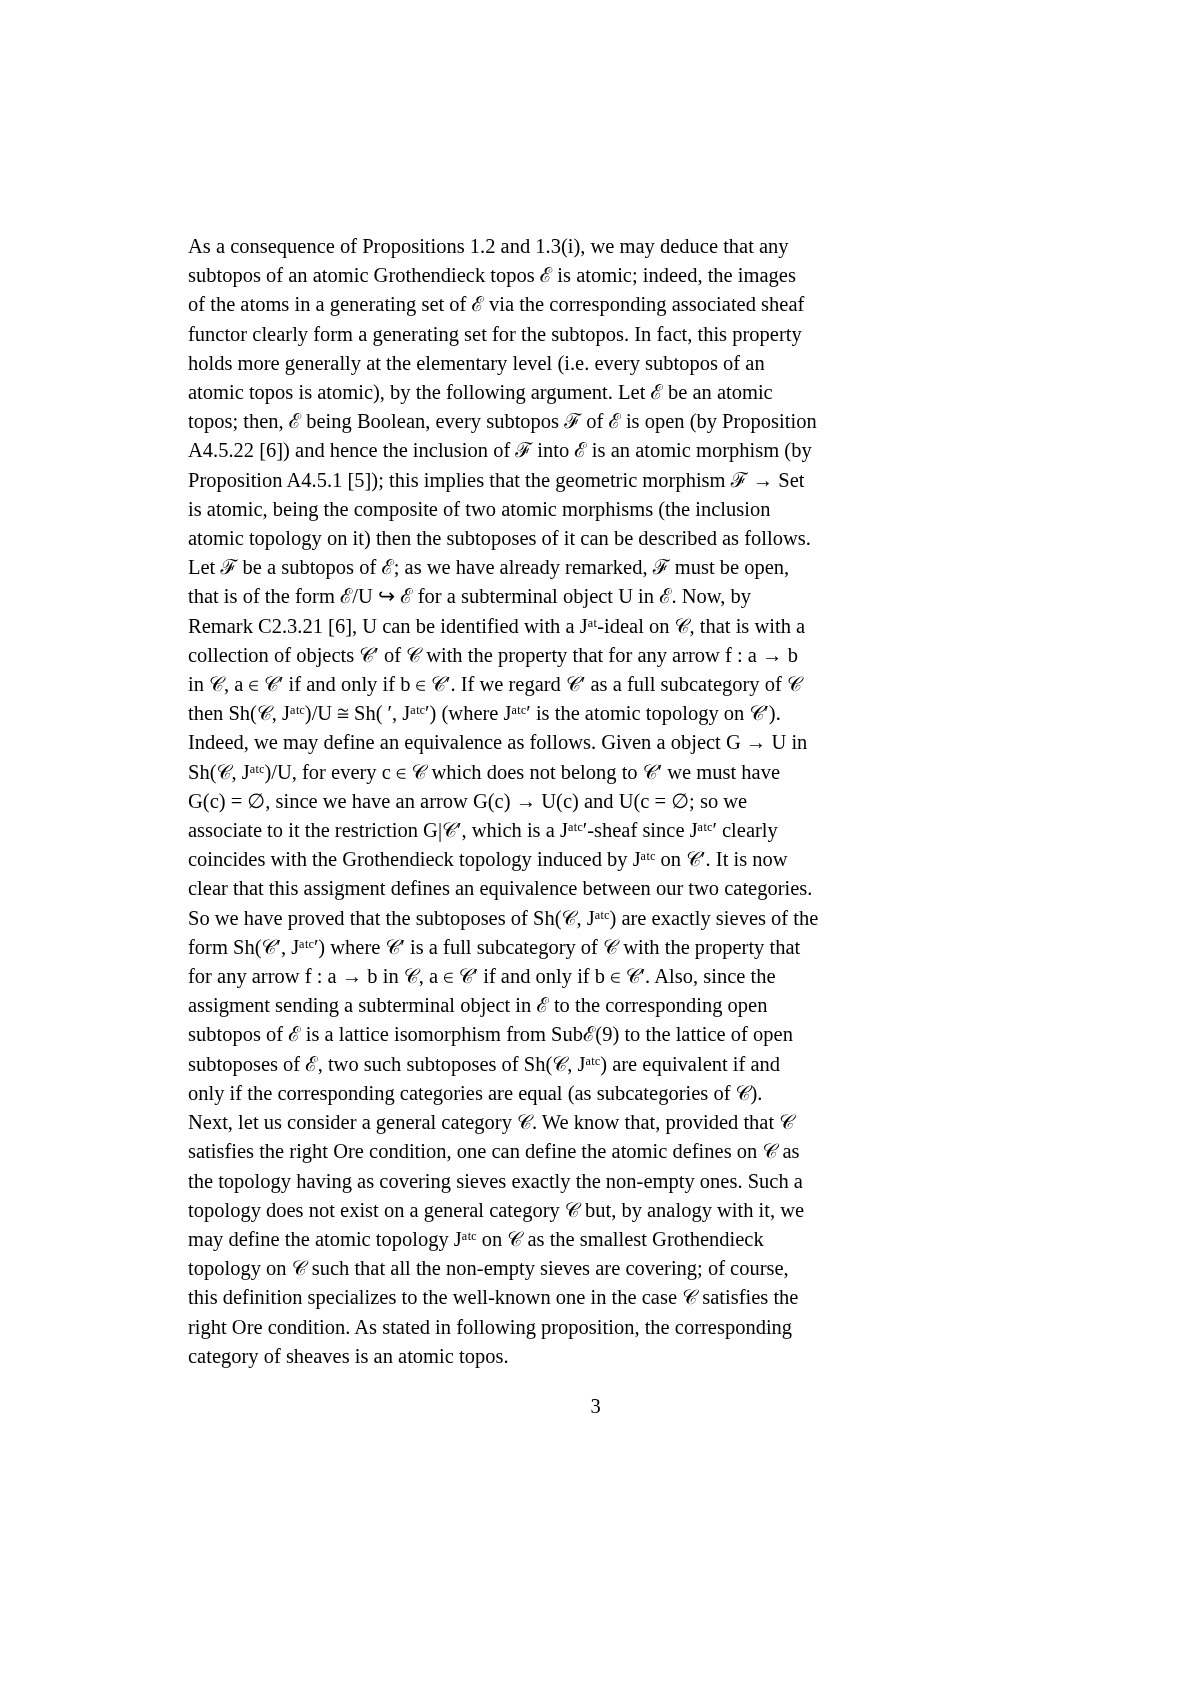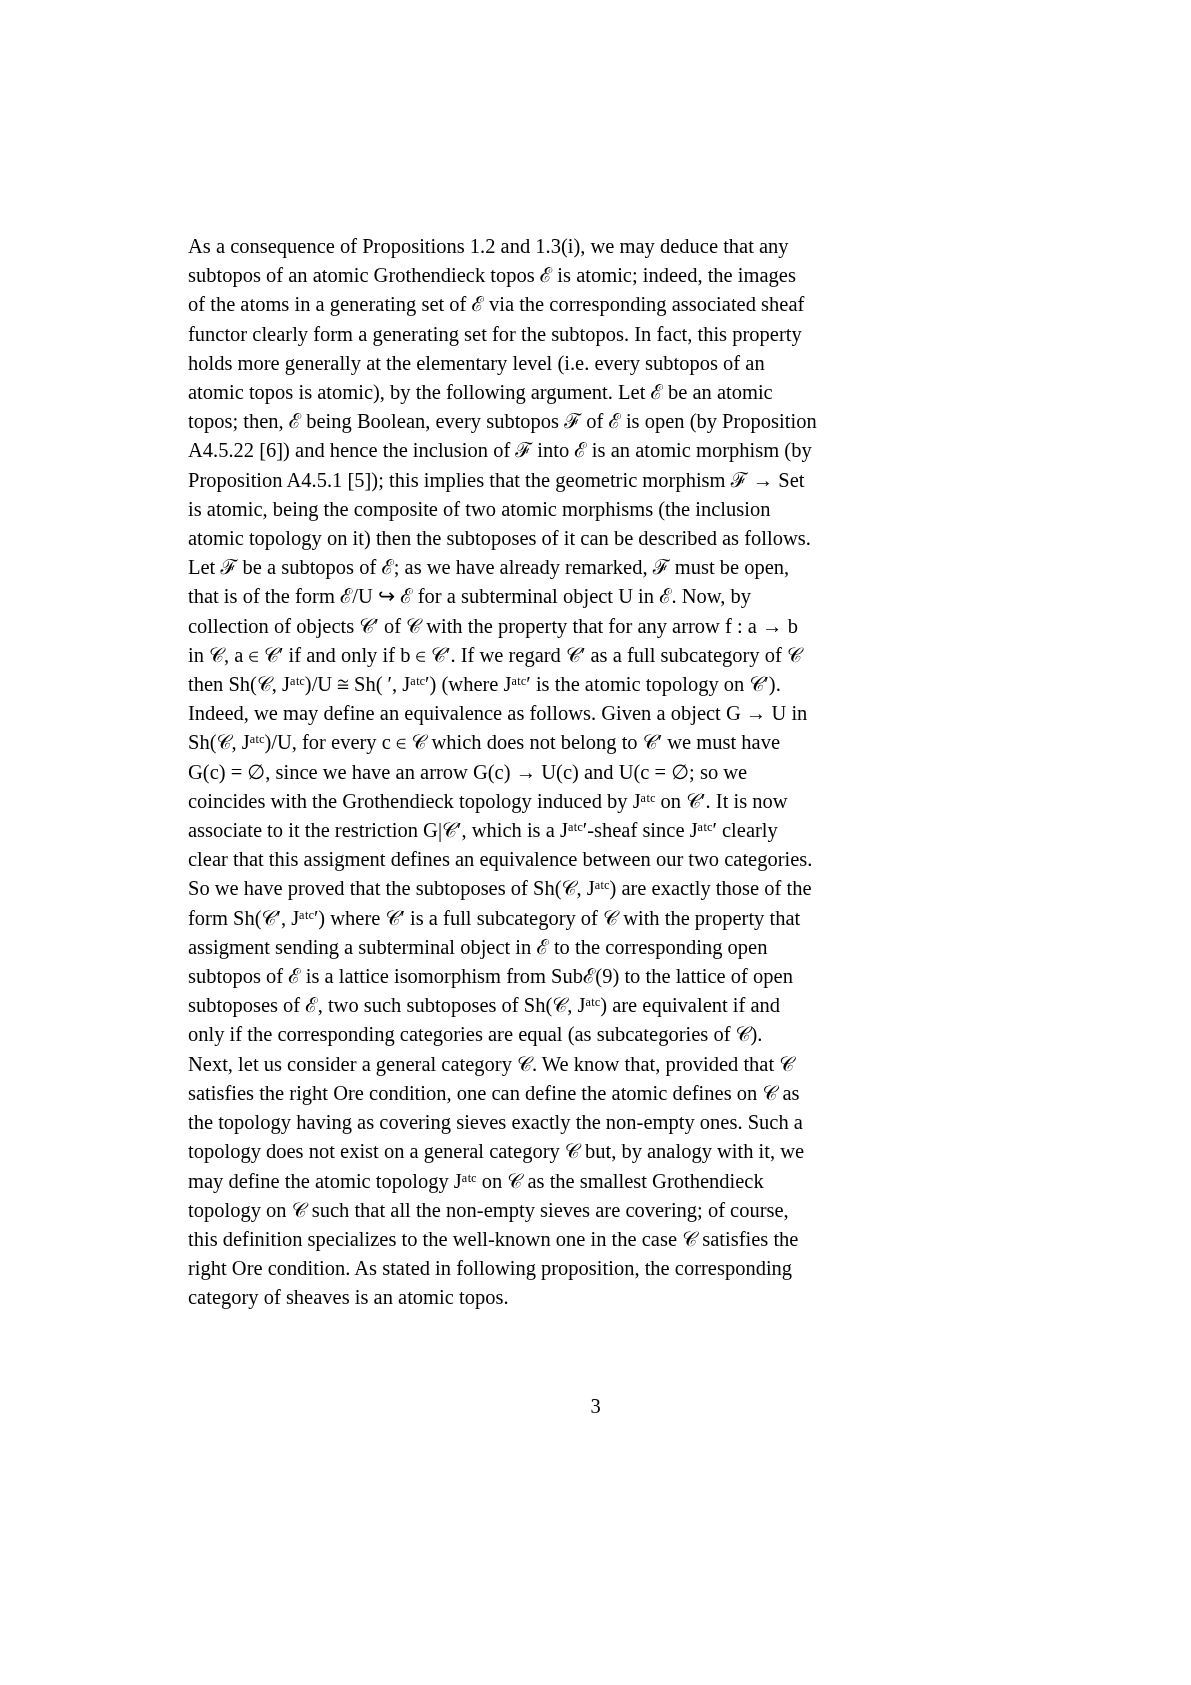--- a/index.html
+++ b/index.html
@@ -61,31 +61,33 @@
       <span class="ln">functor clearly form a generating set for the subtopos. In fact, this property</span>
       <span class="ln">holds more generally at the elementary level (i.e. every subtopos of an</span>
       <span class="ln">atomic topos is atomic), by the following argument. Let ℰ be an atomic</span>
       <span class="ln">topos; then, ℰ being Boolean, every subtopos ℱ of ℰ is open (by Proposition</span>
       <span class="ln">A4.5.22 [6]) and hence the inclusion of ℱ into ℰ is an atomic morphism (by</span>
       <span class="ln">Proposition A4.5.1 [5]); this implies that the geometric morphism ℱ → Set</span>
       <span class="ln">is atomic, being the composite of two atomic morphisms (the inclusion</span>
       <span class="ln">atomic topology on it) then the subtoposes of it can be described as follows.</span>
       <span class="ln">Let ℱ be a subtopos of ℰ; as we have already remarked, ℱ must be open,</span>
       <span class="ln">that is of the form ℰ/U ↪ ℰ for a subterminal object U in ℰ. Now, by</span>
+      <span class="ln">Remark C2.3.21 [6], U can be identified with a Jᵃᵗ-ideal on 𝒞, that is with a</span>
       <span class="ln">collection of objects 𝒞′ of 𝒞 with the property that for any arrow f : a → b</span>
       <span class="ln">in 𝒞, a ∈ 𝒞′ if and only if b ∈ 𝒞′. If we regard 𝒞′ as a full subcategory of 𝒞</span>
       <span class="ln">then Sh(𝒞, Jᵃᵗᶜ)/U ≅ Sh( ′, Jᵃᵗᶜ′) (where Jᵃᵗᶜ′ is the atomic topology on 𝒞′).</span>
       <span class="ln">Indeed, we may define an equivalence as follows. Given a object G → U in</span>
       <span class="ln">Sh(𝒞, Jᵃᵗᶜ)/U, for every c ∈ 𝒞 which does not belong to 𝒞′ we must have</span>
       <span class="ln">G(c) = ∅, since we have an arrow G(c) → U(c) and U(c = ∅; so we</span>
+      <span class="ln">associate to it the restriction G|𝒞′, which is a Jᵃᵗᶜ′-sheaf since Jᵃᵗᶜ′ clearly</span>
       <span class="ln">coincides with the Grothendieck topology induced by Jᵃᵗᶜ on 𝒞′. It is now</span>
-      <span class="ln">associate to it the restriction G|𝒞′, which is a Jᵃᵗᶜ′-sheaf since Jᵃᵗᶜ′ clearly</span>
       <span class="ln">clear that this assigment defines an equivalence between our two categories.</span>
-      <span class="ln">So we have proved that the subtoposes of Sh(𝒞, Jᵃᵗᶜ) are exactly those of the</span>
+      <span class="ln">So we have proved that the subtoposes of Sh(𝒞, Jᵃᵗᶜ) are exactly sieves of the</span>
       <span class="ln">form Sh(𝒞′, Jᵃᵗᶜ′) where 𝒞′ is a full subcategory of 𝒞 with the property that</span>
+      <span class="ln">for any arrow f : a → b in 𝒞, a ∈ 𝒞′ if and only if b ∈ 𝒞′. Also, since the</span>
       <span class="ln">assigment sending a subterminal object in ℰ to the corresponding open</span>
       <span class="ln">subtopos of ℰ is a lattice isomorphism from Subℰ(9) to the lattice of open</span>
       <span class="ln">subtoposes of ℰ, two such subtoposes of Sh(𝒞, Jᵃᵗᶜ) are equivalent if and</span>
       <span class="ln">only if the corresponding categories are equal (as subcategories of 𝒞).</span>
       <span class="ln">Next, let us consider a general category 𝒞. We know that, provided that 𝒞</span>
       <span class="ln">satisfies the right Ore condition, one can define the atomic defines on 𝒞 as</span>
       <span class="ln">the topology having as covering sieves exactly the non-empty ones. Such a</span>
       <span class="ln">topology does not exist on a general category 𝒞 but, by analogy with it, we</span>
       <span class="ln">may define the atomic topology Jᵃᵗᶜ on 𝒞 as the smallest Grothendieck</span>
       <span class="ln">topology on 𝒞 such that all the non-empty sieves are covering; of course,</span>

